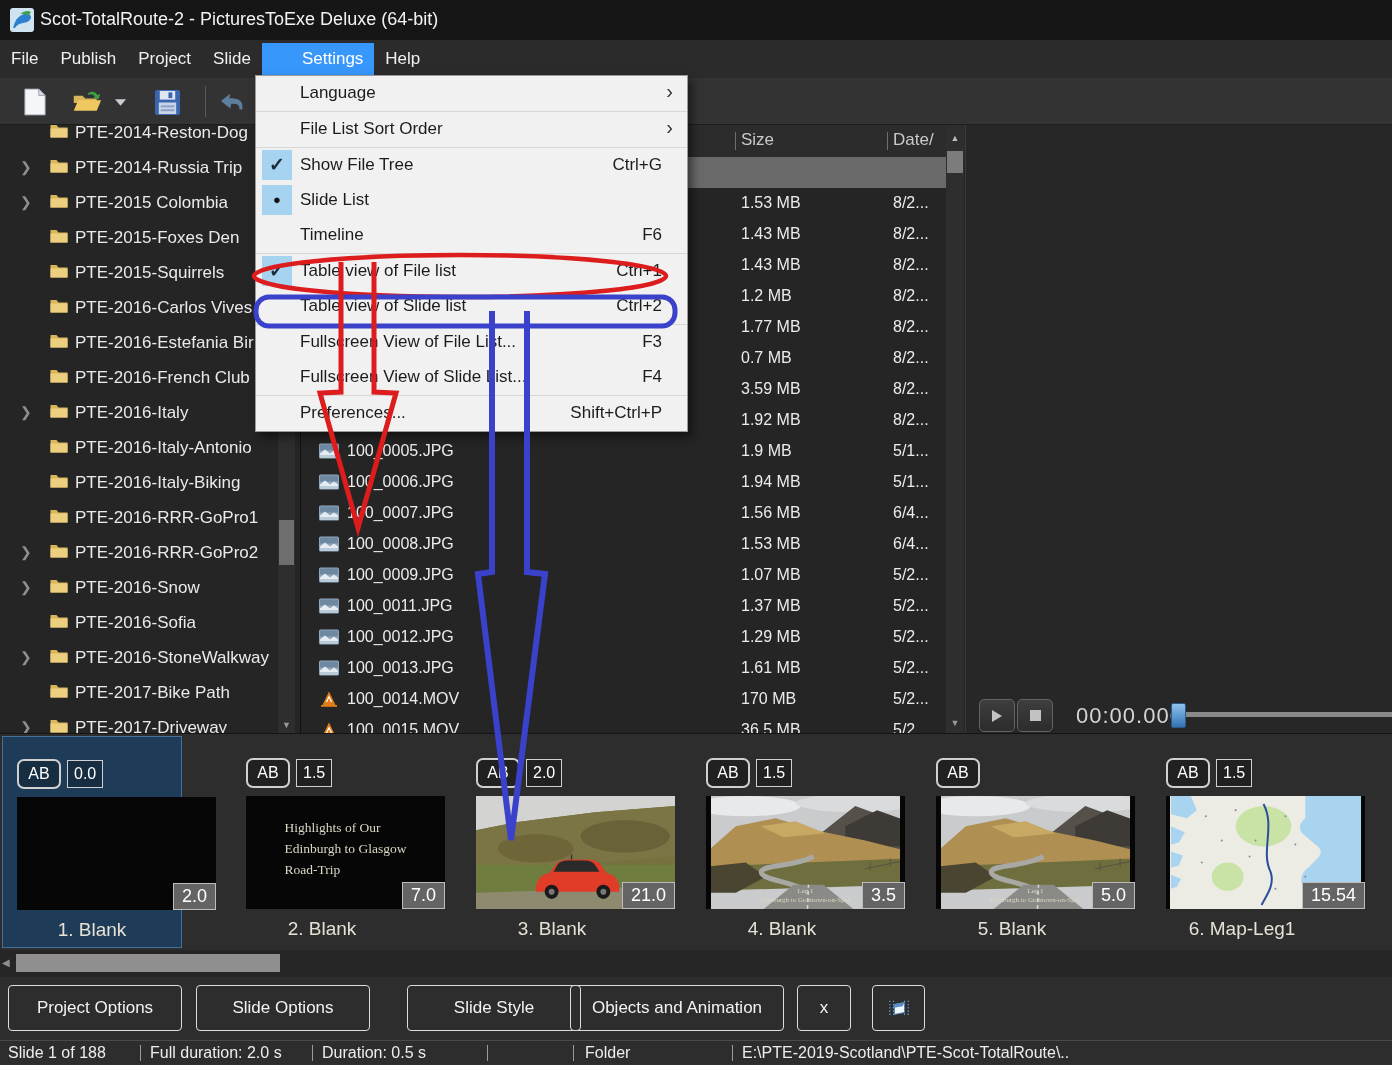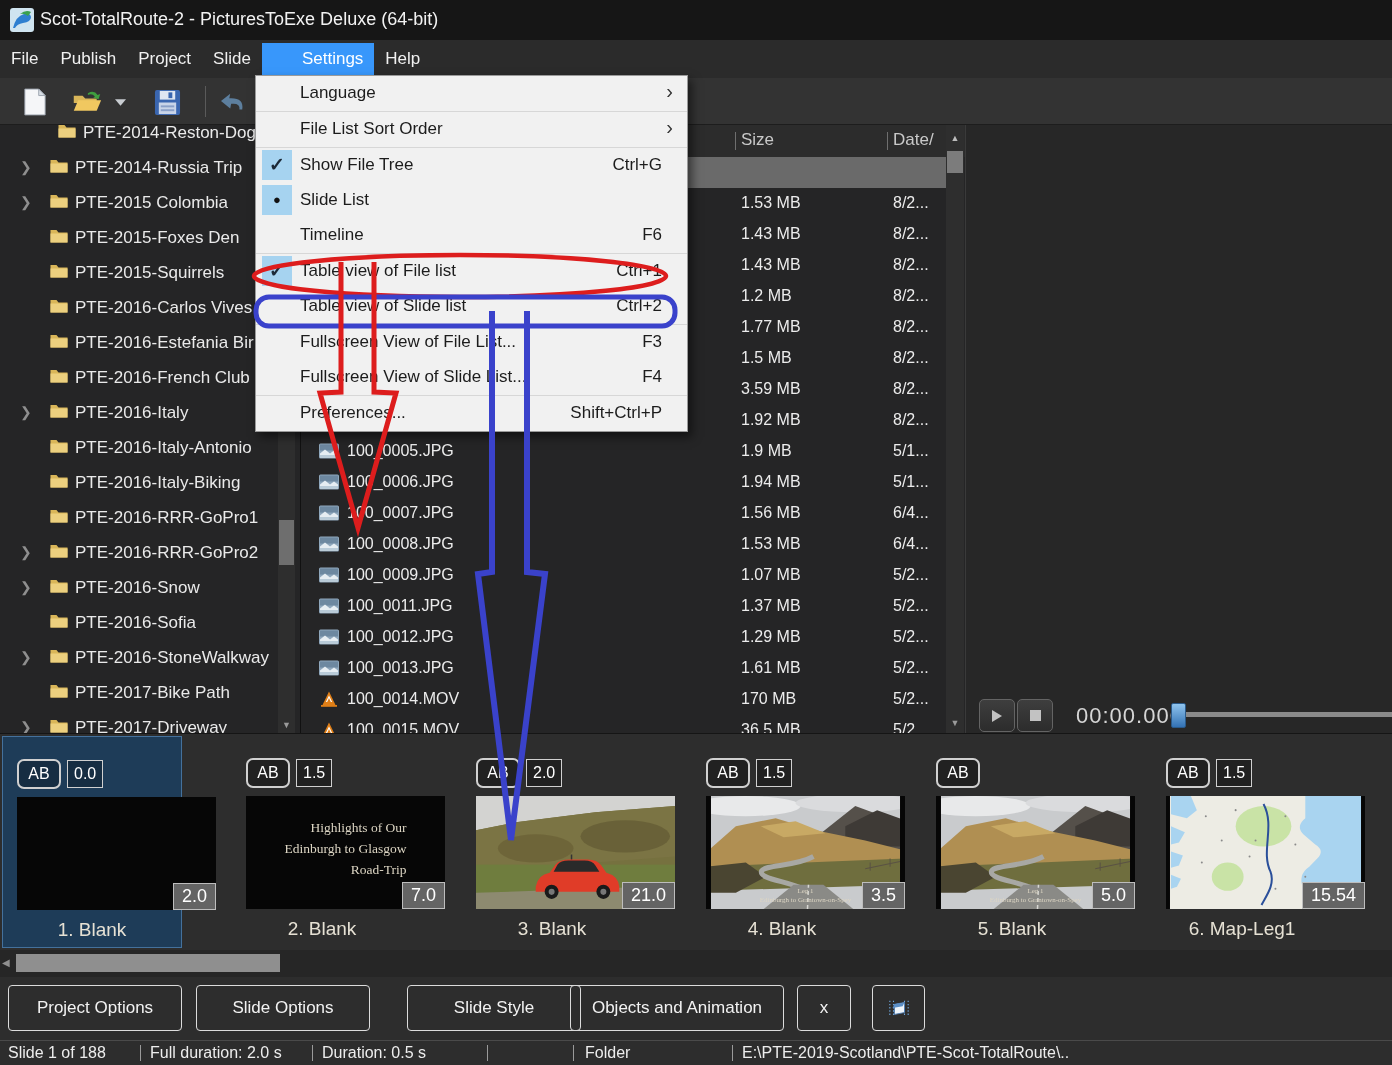--- a/index.html
+++ b/index.html
@@ -76,21 +76,21 @@
       box-sizing:border-box;background:rgba(0,0,0,.25);color:#fff;font-size:16px;text-align:center;line-height:26px;}
   .slink{position:absolute;left:64px;top:23px;height:28px;border:1px solid #d0d0d0;box-sizing:border-box;
       background:rgba(0,0,0,.25);color:#fff;font-size:16px;padding:0 6px;line-height:26px;}
   .sthumb{position:absolute;left:14px;top:60px;width:199px;height:113px;background:#060606;}
   .scene{display:none;position:absolute;left:0;top:0;width:100%;height:100%;}
   .scell[data-type="title"] .scene-title{display:flex;}
   .scell[data-type="photo-car"] .scene-car{display:block;}
   .scell[data-type="photo-road"] .scene-road{display:block;}
   .scell[data-type="map"] .scene-map{display:block;}
   .scene-title{align-items:flex-start;justify-content:center;padding-top:22px;box-sizing:border-box;
-      font-family:"Liberation Serif",serif;font-size:13.5px;line-height:1.55;color:#ddd6c4;text-align:right;white-space:pre-line;}
+      font-family:"Liberation Serif",serif;font-size:13.5px;line-height:1.55;color:#ddd6c4;text-align:left;white-space:pre-line;}
   .dur{position:absolute;right:0;bottom:0;background:#646464;border:1px solid #bdbdbd;color:#fff;
       font-size:18px;padding:2px 8px;z-index:3;}
   .scap{position:absolute;left:0;top:182px;width:100%;text-align:center;font-size:19px;color:#e6e1d4;}
 
   
   .hscroll{position:absolute;left:0;top:950px;width:100%;height:27px;background:#262626;}
   .hscroll .larr{position:absolute;left:2px;top:7px;font-size:10px;color:#8f8f8f;}
   .hscroll .thumb{position:absolute;left:16px;top:4px;width:264px;height:18px;background:#8f8f8f;}
 
   
@@ -187,21 +187,21 @@
       <svg viewBox="0 0 30 26" width="28" height="24">
           <path d="M25,21 q2,-13 -14,-12 l1,-5 -10,8 10,8 1,-5 q10,-1 9,6 z" fill="#5d7f9e"></path>
         </svg>
     </span>
   </div>
 
   <div class="main">
 
     <div class="tree">
       <div class="tree-rows">
-          <div class="trow" style="top: -9px; margin-left: 8px;">
+          <div class="trow" style="top: -9px;">
             <span class="ficon"><svg viewBox="0 0 20 16">
                 <path d="M1.5,2 h6 l2,2.5 H18.5 V14.5 H1.5 Z" fill="#d9b659"></path>
                 <path d="M1.5,5.5 H18.5 V14.5 H1.5 Z" fill="#ecd07f"></path>
               </svg></span>
             <span class="tlabel">PTE-2014-Reston-Dog</span>
           </div>
           <div class="trow" style="top: 26px;">
             <span class="chev">❯</span>
             <span class="ficon"><svg viewBox="0 0 20 16">
                 <path d="M1.5,2 h6 l2,2.5 H18.5 V14.5 H1.5 Z" fill="#d9b659"></path>
@@ -359,21 +359,21 @@
           </div>
           <div class="frow" style="top: 156px;">
             <span class="fsize">1.2 MB</span>
             <span class="fdate">8/2...</span>
           </div>
           <div class="frow" style="top: 187px;">
             <span class="fsize">1.77 MB</span>
             <span class="fdate">8/2...</span>
           </div>
           <div class="frow" style="top: 218px;">
-            <span class="fsize">1.5 MB</span>
+            <span class="fsize">0.7 MB</span>
             <span class="fdate">8/2...</span>
           </div>
           <div class="frow" style="top: 249px;">
             <span class="fsize">3.59 MB</span>
             <span class="fdate">8/2...</span>
           </div>
           <div class="frow" style="top: 280px;">
             <span class="fsize">1.92 MB</span>
             <span class="fdate">8/2...</span>
           </div>

